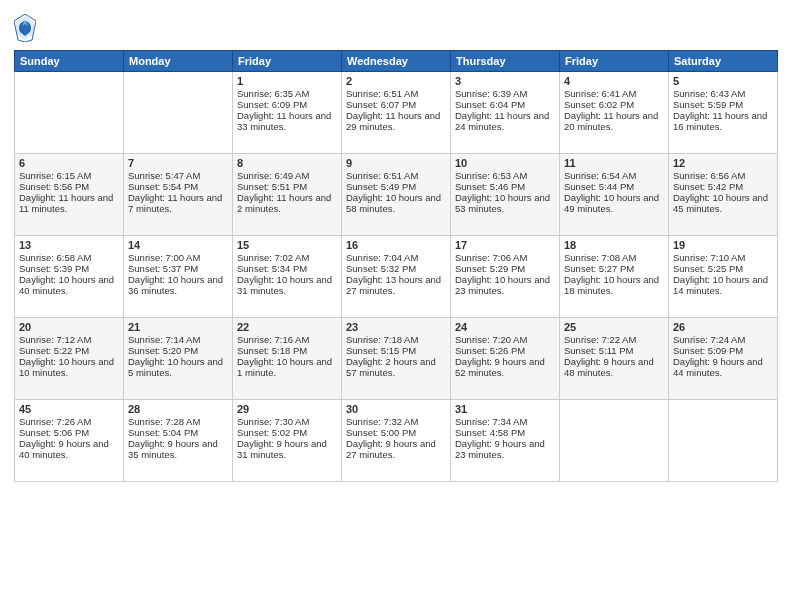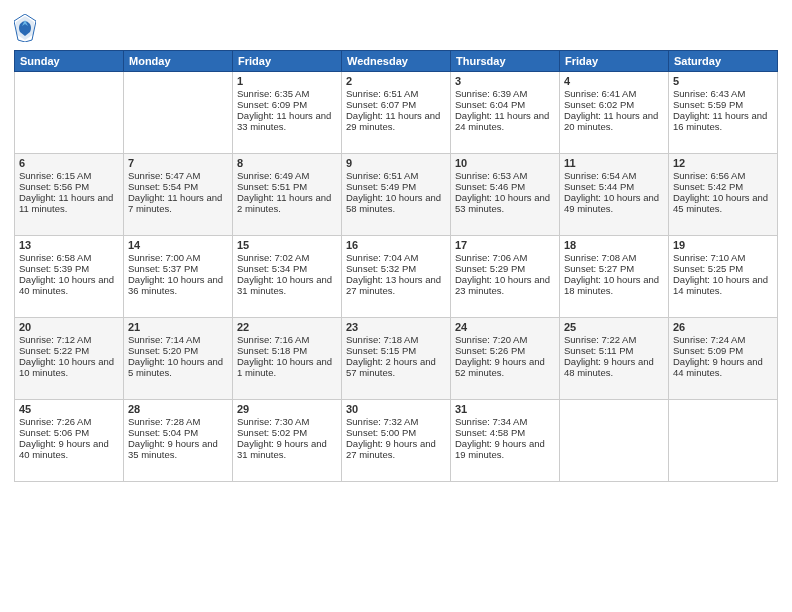--- a/index.html
+++ b/index.html
@@ -320,20 +320,20 @@
           <td>
             <span class="day-num">30</span>
             <div>Sunrise: 7:32 AM</div>
             <div>Sunset: 5:00 PM</div>
             <div>Daylight: 9 hours and 27 minutes.</div>
           </td>
           <td>
             <span class="day-num">31</span>
             <div>Sunrise: 7:34 AM</div>
             <div>Sunset: 4:58 PM</div>
-            <div>Daylight: 9 hours and 19 minutes.</div>
+            <div>Daylight: 9 hours and 23 minutes.</div>
           </td>
           <td class="empty"></td>
           <td class="empty"></td>
         </tr>
       </tbody>
   </table>
 </div>
 
 </body></html>

